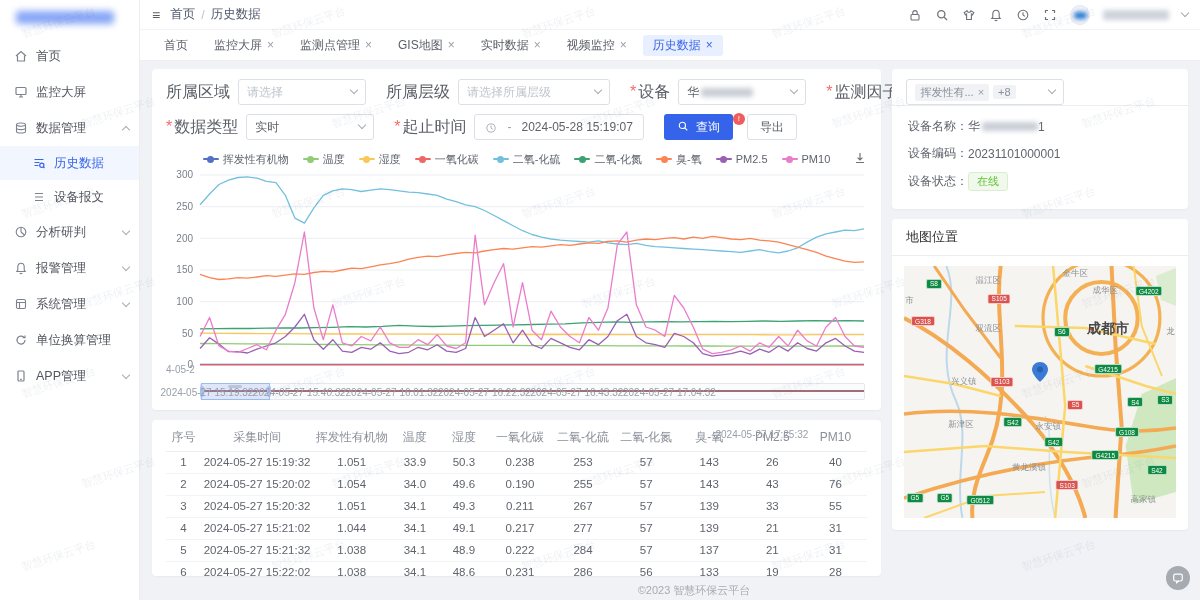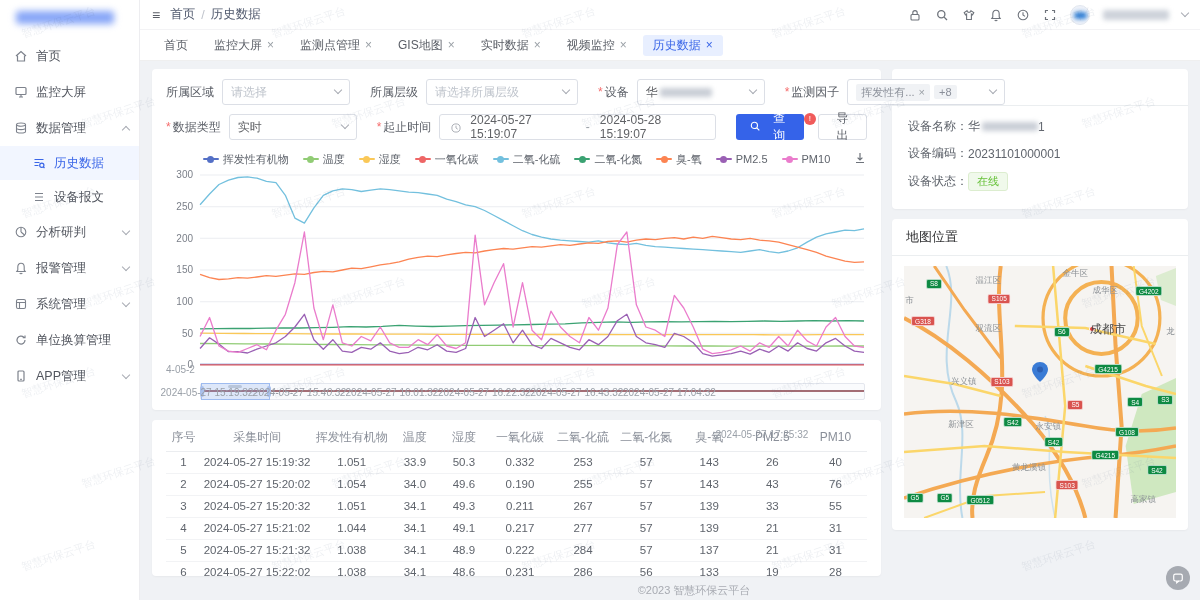--- a/index.html
+++ b/index.html
@@ -47,21 +47,21 @@
   .tab.active .x { color:#3a66e8; }
 
   .content { flex:1; display:flex; gap:11px; padding:8px 12px 4px 12px; overflow:hidden; }
   .card { background:#fff; border-radius:4px; box-shadow:0 1px 2px rgba(0,0,0,.04); }
 
   
   .left-col { flex:1; min-width:0; display:flex; flex-direction:column; }
   .query-card { padding:10px 14px 6px; }
   .frow { display:flex; align-items:center; margin-bottom:9px; flex-wrap:nowrap; }
   .field { display:flex; align-items:center; margin-right:20px; }
-  .field .flabel { font-size:12px; color:#5a5e66; margin-right:8px; white-space:nowrap; }
+  .field .flabel { font-size:16px; color:#5a5e66; margin-right:8px; white-space:nowrap; }
   .field.req .flabel::before { content:"*"; color:#f56c6c; margin-right:2px; }
   .selbox { position:relative; height:26px; border:1px solid #dcdfe6; border-radius:3px; background:#fff; display:flex; align-items:center; padding:0 20px 0 8px; font-size:12px; color:#606266; cursor:pointer; }
   .selbox .ph { color:#bfc4cc; }
   .selbox .sel-chev { position:absolute; right:8px; top:10px; }
   .blurval { display:inline-block; width:52px; height:9px; background:#c9ced6; border-radius:2px; filter:blur(2.5px); margin-left:2px; }
   .tag { display:flex; align-items:center; gap:4px; background:#f0f2f5; color:#8a8f99; border-radius:2px; padding:1px 5px; font-size:11px; }
   .tag .x { color:#9aa0a6; }
   .datebox { height:26px; border:1px solid #dcdfe6; border-radius:3px; display:flex; align-items:center; gap:8px; padding:0 10px; font-size:12px; color:#606266; }
   .datebox .dsep { color:#9aa0a6; padding:0 2px; }
   .btn { height:26px; border-radius:3px; display:flex; align-items:center; gap:5px; padding:0 12px; font-size:12px; cursor:pointer; border:1px solid transparent; }
@@ -98,21 +98,21 @@
   
   .right-col { width:296px; flex:none; display:flex; flex-direction:column; gap:10px; }
   .card-title { padding:9px 14px; font-size:13px; color:#303133; border-bottom:1px solid #ebeef0; }
   .dev-body { padding:12px 16px 8px; }
   .dev-row { margin-bottom:10px; font-size:12px; color:#5f646c; display:flex; align-items:center; }
   .status-badge { display:inline-block; background:#f0f9eb; color:#67c23a; border:1px solid #dcedcf; font-size:11px; padding:1px 8px; border-radius:3px; }
 
   .map-box { position:relative; margin:10px 12px 12px; height:252px; overflow:hidden; background:#f6f4f1; }
   .map-box svg.roads { position:absolute; inset:0; width:100%; height:100%; }
   .mlabel { position:absolute; transform:translate(-50%,-50%); font-size:8.5px; color:#8b9095; white-space:nowrap; z-index:2; pointer-events:none; }
-  .mlabel.city { font-size:12px; font-weight:normal; color:#4a4a4a; }
+  .mlabel.city { font-size:14px; font-weight:bold; color:#4a4a4a; }
   .shield { position:absolute; transform:translate(-50%,-50%); font-size:6.5px; color:#fff; padding:0.5px 3px; border-radius:2px; z-index:2; pointer-events:none; border:1px solid rgba(255,255,255,.7); }
   .shield.green { background:#0e8a43; }
   .shield.red { background:#d9534f; }
   .pin { position:absolute; transform:translate(-50%,-100%); z-index:3; }
   .citydot { position:absolute; width:6px; height:6px; border-radius:50%; background:#e23b3b; border:1.5px solid #fff; transform:translate(-50%,-50%); z-index:2; }
 
   
   .footer { height:20px; display:flex; align-items:center; justify-content:center; font-size:11px; color:#a8abb2;padding-left:48px; }
   .fab { position:absolute; right:10px; bottom:10px; width:24px; height:24px; border-radius:50%; background:#a6aab1; display:flex; align-items:center; justify-content:center; cursor:pointer; z-index:20; }
   .fab svg { width:12px; height:12px; color:#fff; }
@@ -361,21 +361,20 @@
             </div>
             <div class="field req">
               <span class="flabel">起止时间</span>
               <span class="datebox">
                 <span class="tb-ic" style="width:12px;height:12px;color:#a8abb3" id="date-clock-icon">
                     <svg viewBox="0 0 14 14" fill="none" stroke="currentColor" stroke-width="1.1">
                       <circle cx="7" cy="7" r="4.8"></circle>
                       <path d="M7 4.2 V7 L9 8.4"></path>
                     </svg>
                   </span>
-                <span>2024-05-27 15:19:07</span>
                 <span class="dsep">-</span>
                 <span>2024-05-28 15:19:07</span>
               </span>
             </div>
             <button class="btn btn-primary">
               <span class="tb-ic" style="color:#fff" id="query-search-icon">
                   <svg viewBox="0 0 14 14" fill="none" stroke="currentColor" stroke-width="1.3">
                     <circle cx="6.3" cy="6.3" r="3.6"></circle>
                     <path d="M9.1 9.1 L12 12"></path>
                   </svg>
@@ -533,21 +532,21 @@
                   <th>PM10</th>
                 </tr>
               </thead>
             <tbody id="tbody">
                 <tr>
                   <td>1</td>
                   <td>2024-05-27 15:19:32</td>
                   <td>1.051</td>
                   <td>33.9</td>
                   <td>50.3</td>
-                  <td>0.332</td>
+                  <td>0.238</td>
                   <td>253</td>
                   <td>57</td>
                   <td>143</td>
                   <td>26</td>
                   <td>40</td>
                 </tr>
                 <tr>
                   <td>2</td>
                   <td>2024-05-27 15:20:02</td>
                   <td>1.054</td>

